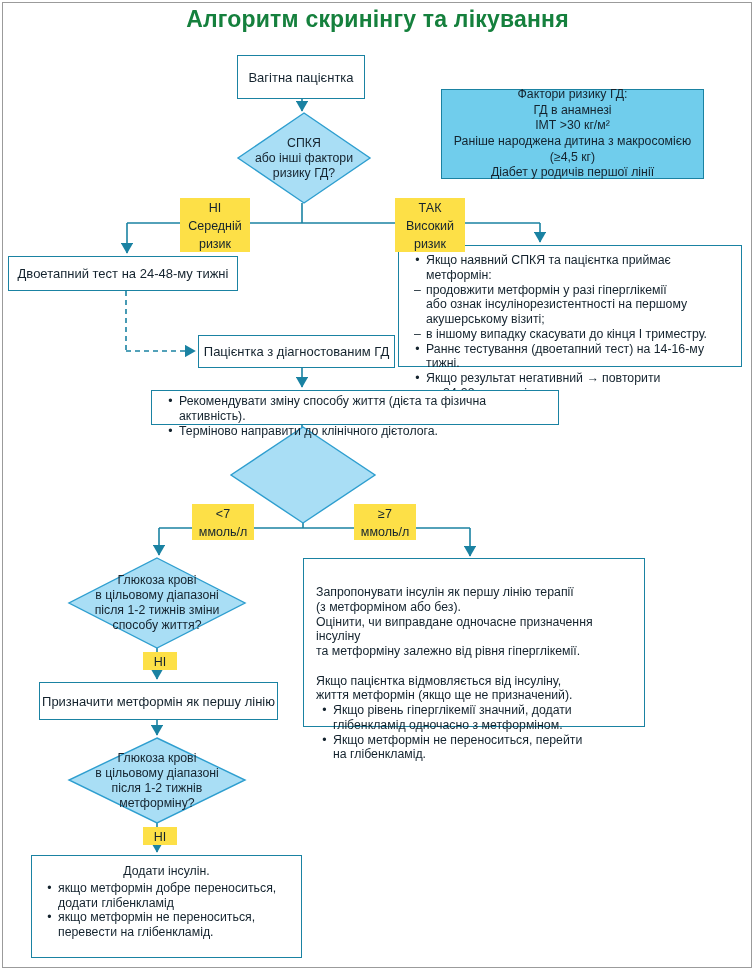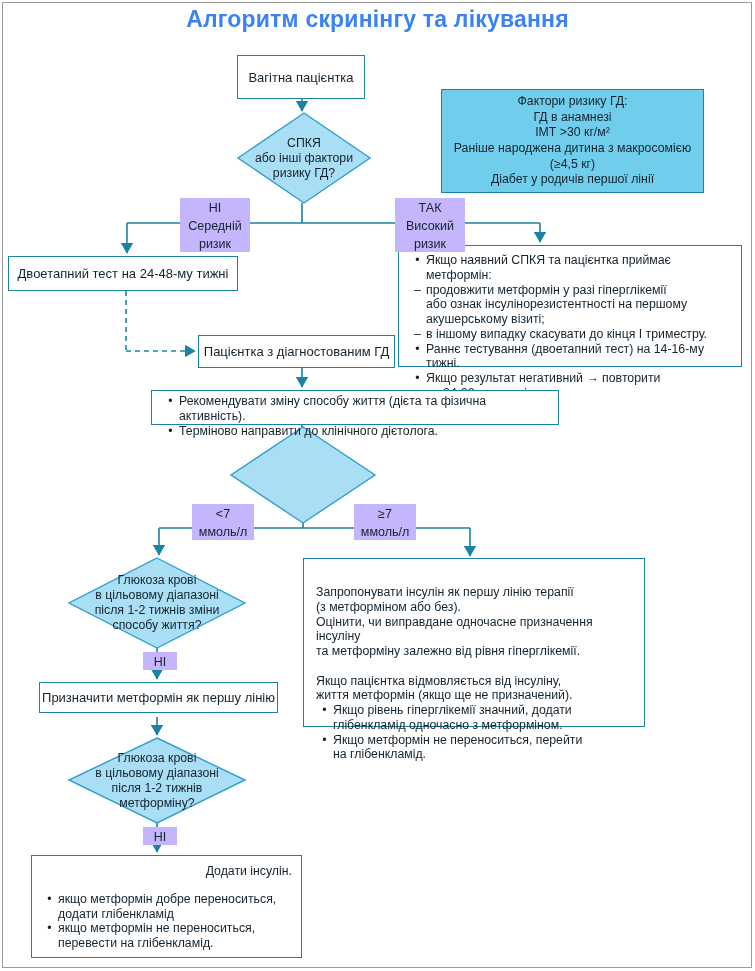--- a/index.html
+++ b/index.html
@@ -2,44 +2,44 @@
 <html><head>
 <meta charset="utf-8">
 <style>
   html,body{margin:0;padding:0;background:#fff;}
   .canvas{
     position:relative;width:755px;height:971px;background:#ffffff;
     font-family:"Liberation Sans",sans-serif;color:#14232e;overflow:hidden;
   }
   .frame{position:absolute;left:2px;top:2px;right:3px;bottom:3px;border:1px solid #9b9b9b;pointer-events:none;}
   .title{position:absolute;left:0;top:6px;width:755px;text-align:center;
-    font-size:23px;font-weight:bold;color:#3b82f6;letter-spacing:.2px;}
+    font-size:23px;font-weight:bold;color:#15803d;letter-spacing:.2px;}
   svg.overlay{position:absolute;left:0;top:0;width:755px;height:971px;}
 
   .box{position:absolute;border:1.4px solid #1a82a2;background:#fff;box-sizing:border-box;}
   .box.center{display:flex;align-items:center;justify-content:center;text-align:center;}
   .fs13{font-size:13px;}
   .fs12{font-size:12.3px;line-height:1.2;}
 
-  .infobox{position:absolute;left:441px;top:89px;width:263px;height:104px;box-sizing:border-box;
+  .infobox{position:absolute;left:441px;top:89px;width:263px;height:90px;box-sizing:border-box;
     background:#70cdec;border:1.5px solid #1a82a2;display:flex;align-items:center;justify-content:center;}
   .infobox .t{white-space:pre-line;text-align:center;font-size:12.3px;line-height:1.27;}
 
   .dlabel{position:absolute;display:flex;align-items:center;justify-content:center;text-align:center;}
   .dlabel .t{white-space:pre-line;font-size:12.3px;line-height:1.22;}
 
-  .blabel{position:absolute;text-align:center;background:#c4b5fd;padding:0 3px;}
+  .blabel{position:absolute;text-align:center;background:#fde047;padding:0 3px;}
   .blabel .t{white-space:pre-line;font-size:12.5px;line-height:1.18;}
 
   .listbox{padding:7px 10px;}
   .li{display:flex;align-items:flex-start;}
   .li .m{flex:0 0 17px;text-align:center;}
   .li .t{flex:1;white-space:pre-line;}
 
-  .ctitle{text-align:right;margin:2px 0 13px 0;}
+  .ctitle{text-align:center;margin:2px 0 2px 0;}
 </style>
 </head>
 <body>
 
 <div class="canvas">
 
   <div class="title">Алгоритм скринінгу та лікування</div>
 
   <svg class="overlay" viewBox="0 0 755 971" xmlns="http://www.w3.org/2000/svg">
     <defs>
@@ -124,21 +124,21 @@
       <div class="li">
         <span class="m">•</span>
         <span class="t">Рекомендувати зміну способу життя (дієта та фізична активність).</span>
       </div>
       <div class="li">
         <span class="m">•</span>
         <span class="t">Терміново направити до клінічного дієтолога.</span>
       </div>
     </div>
 
-  <div class="box center fs13" style="left:39px;top:682px;width:239px;height:31px;">
+  <div class="box center fs13" style="left:39px;top:682px;width:239px;height:38px;">
     <span>Призначити метформін як першу лінію</span>
   </div>
 
   <div class="box listbox fs12" style="left:303px;top:558px;width:342px;height:169px;padding:26px 12px;">
       <div class="li noM">
         <span class="t">Запропонувати інсулін як першу лінію терапії
 (з метформіном або без).
 Оцінити, чи виправдане одночасне призначення інсуліну
 та метформіну залежно від рівня гіперглікемії.</span>
       </div>

